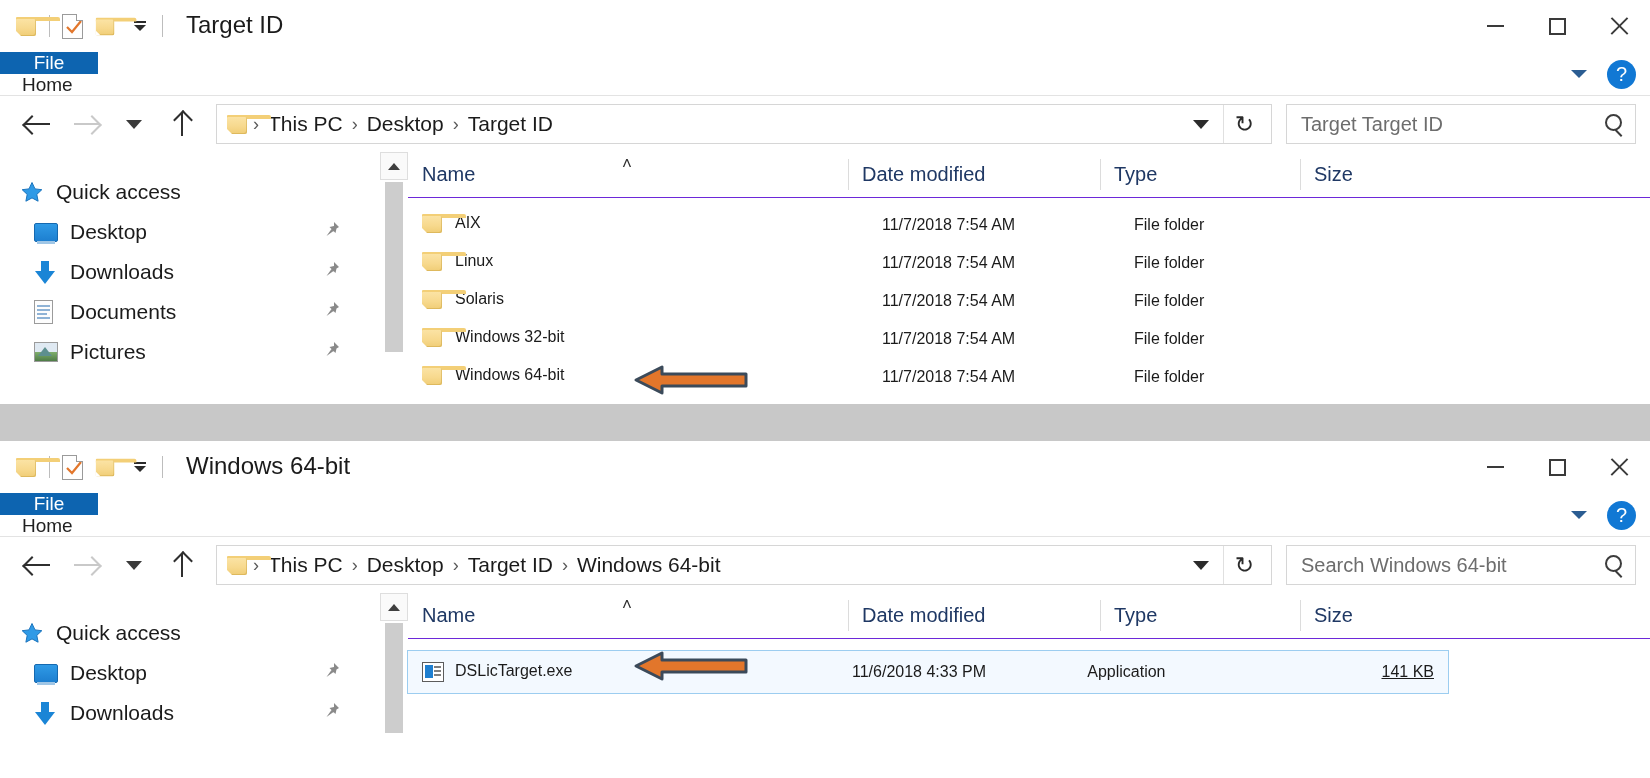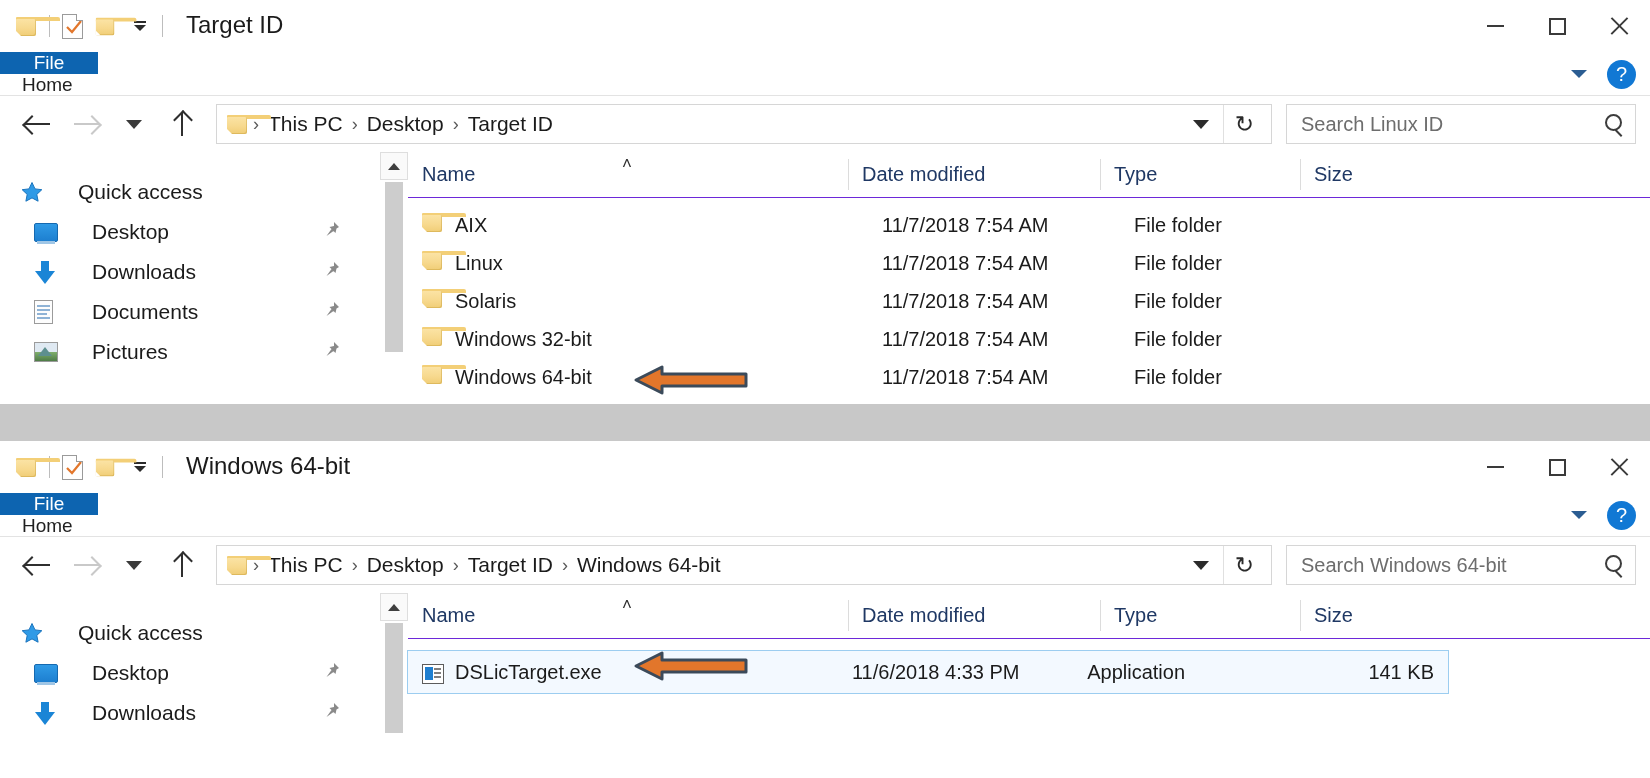--- a/index.html
+++ b/index.html
@@ -129,21 +129,21 @@
   .navpane { position: relative; width: 380px; background: #fff; padding-top: 20px; }
   .scrollcol { position: relative; width: 28px; background: #fff; }
   .scroll-up {
     position: absolute; left: 0; top: 0; width: 28px; height: 28px;
     border: 1px solid #dedede; background: #fafafa;
     display: flex; align-items: center; justify-content: center;
   }
   .scroll-up .v { width: 0; height: 0; border-left: 6px solid transparent; border-right: 6px solid transparent; border-bottom: 7px solid #3f3f3f; }
   .scroll-thumb { position: absolute; left: 5px; top: 30px; width: 18px; background: #cdcdcd; }
 
-  .navitem { display: flex; align-items: center; height: 40px; padding-left: 34px; position: relative; gap: 22px; }
+  .navitem { display: flex; align-items: center; height: 40px; padding-left: 34px; position: relative; }
   .navitem.root { padding-left: 20px; }
   .navitem .ico { width: 30px; display: flex; align-items: center; justify-content: flex-start; }
   .navitem .lbl { font-size: 21px; color: #1b1b1b; margin-left: 6px; white-space: nowrap; }
   .navitem .pin { position: absolute; right: 40px; top: 9px; }
 
   
   .ico-star { width: 24px; height: 23px; }
   .ico-desktop { width: 24px; height: 19px; background: linear-gradient(180deg,#2f9ae6,#1d7fd0); border-radius: 2px; position: relative; border: 1px solid #1569b0; }
   .ico-desktop::after { content:""; position:absolute; left: 2px; bottom: -3px; width: 18px; height: 3px; background: #9fc6e6; }
   .ico-dl { position: relative; width: 22px; height: 23px; }
@@ -162,25 +162,25 @@
   .col { position: relative; display: flex; align-items: center; font-size: 20px; color: #1f3864; padding-left: 14px; }
   .col + .col::before { content: ""; position: absolute; left: 0; top: 7px; bottom: 7px; width: 1px; background: #dcdcdc; }
   .col-name { width: 440px; }
   .col-date { width: 252px; }
   .col-type { width: 200px; }
   .col-size { width: 200px; }
   .sortmark { position: absolute; left: 214px; top: 2px; font-size: 17px; color: #2f2f2f; }
 
   .rows { padding-top: 8px; }
   .row { display: flex; align-items: center; height: 38px; position: relative; }
-  .cell { font-size: 20px; color: #1b1b1b; display: flex; align-items: flex-end; }
+  .cell { font-size: 16px; color: #1b1b1b; display: flex; align-items: flex-start; }
   .cell-name { width: 440px; padding-left: 14px; gap: 11px; }
   .cell-date { width: 252px; padding-left: 14px; margin-left: 20px; }
   .cell-type { width: 200px; padding-left: 14px; }
-  .cell-size { width: 200px; padding-left: 14px; justify-content: flex-end; padding-right: 14px; }
+  .cell-size { width: 200px; padding-left: 14px; justify-content: flex-end; padding-right: 14px; text-decoration: underline; }
   .row.selected {
     background: #f3f9ff;
     outline: 1px solid #9ccdf0;
   }
 
   .exe-ico { position: relative; width: 22px; height: 20px; background: #fff; border: 1.5px solid #5c5c5c; }
   .exe-ico::before { content:""; position:absolute; left: 2px; top: 2px; width: 8px; height: 13px; background: #1f7fd0; }
   .exe-ico::after { content:""; position:absolute; right: 2px; top: 3px; width: 7px; height: 2px; background: #7f7f7f; box-shadow: 0 4px 0 #7f7f7f, 0 8px 0 #7f7f7f; }
 
   
@@ -287,21 +287,21 @@
           <span class="crumb">Target ID</span>
         </div>
         <div class="crumb-right">
           <div class="crumb-chev">
               <div class="v"></div>
             </div>
           <div class="refresh">↻</div>
         </div>
       </div>
       <div class="searchbox">
-        <div class="ph">Search Linux ID</div>
+        <div class="ph">Target Target ID</div>
         <div class="mag"></div>
       </div>
     </div>
 
     <div class="content">
       <div class="navpane">
         <div class="navitem root">
           <span class="ico">
             <svg class="ico-star" viewBox="0 0 24 23">
                 <path d="M12 1.5l3 6.4 6.8.8-5 4.7 1.3 6.8L12 16.9 5.9 20.2l1.3-6.8-5-4.7 6.8-.8z" fill="#2f9ae6" stroke="#1b74bd" stroke-width="1"></path>

